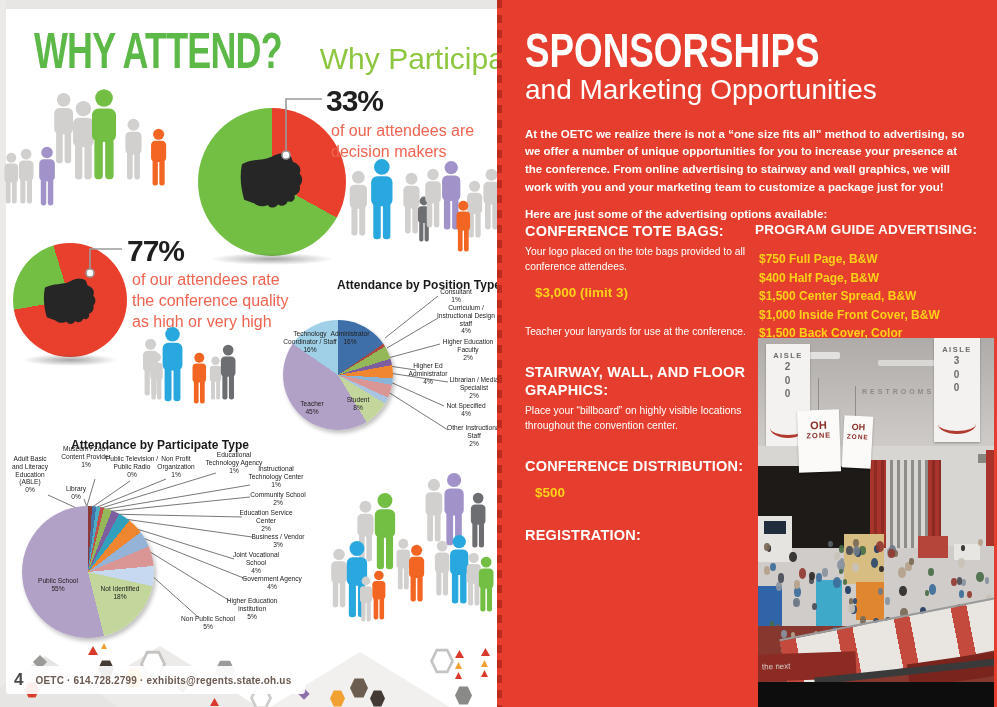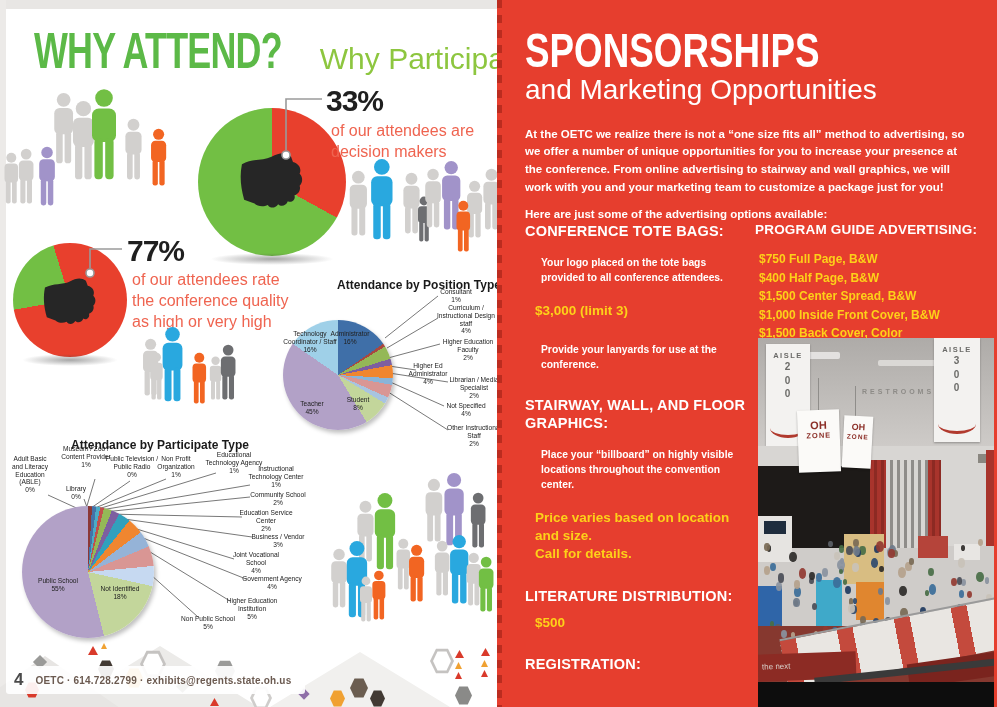--- a/index.html
+++ b/index.html
@@ -34,21 +34,21 @@
   .contact{font-size:10px;color:#6b5a50;font-weight:bold;letter-spacing:.2px;}
   
   .page-right{position:absolute;left:497px;top:0;width:500px;height:707px;background:#e63e2e;overflow:hidden;}
   .dashed-edge{position:absolute;left:0;top:0;width:5px;height:707px;background:repeating-linear-gradient(180deg,#bb2c1f 0 8px,#e63e2e 8px 15px);}
   .sp-title{position:absolute;left:28px;top:22px;font-size:46px;font-weight:bold;color:#fff;letter-spacing:0;transform:scaleX(.8) scaleY(1.05);transform-origin:left top;white-space:nowrap;}
   .sp-sub{position:absolute;left:28px;top:74px;font-size:28px;color:#fff;font-weight:normal;white-space:nowrap;}
   .sp-intro{position:absolute;left:28px;top:114px;width:452px;font-size:11.5px;font-weight:bold;color:#fff;line-height:1.55;}
   .sp-lead{position:absolute;left:28px;top:196px;width:452px;font-size:11.5px;font-weight:bold;color:#fff;}
   .col-left{position:absolute;left:28px;top:222px;width:230px;}
   .section h4{margin:0 0 5px 0;font-size:14.5px;color:#fff;letter-spacing:.2px;line-height:1.25;}
-  .section p{margin:16px;font-size:10.3px;color:#fff;line-height:1.45;font-weight:bold;}
+  .section p{margin:0;font-size:10.3px;color:#fff;line-height:1.45;font-weight:normal;}
   .price{margin:9px 0 0 10px;font-size:13.5px;font-weight:bold;color:#fdd119;line-height:1.35;}
   .section{margin-bottom:23px;}
   .col-right{position:absolute;left:258px;top:222px;width:239px;}
   .pg-head{font-size:13.5px;font-weight:bold;color:#fff;letter-spacing:.2px;}
   .pg-list{list-style:none;margin:13px 0 0 4px;padding:0;}
   .pg-list li{font-size:12px;font-weight:bold;color:#fdd119;line-height:1.55;}
   
   .photo{position:absolute;left:261px;top:338px;width:236px;height:344px;overflow:hidden;background:#cfccc9;}
   .blackbar{position:absolute;left:261px;top:682px;width:236px;height:25px;background:#0d0d0d;}
   .banner{position:absolute;background:#f3f2f0;box-shadow:0 1px 2px rgba(0,0,0,.3);text-align:center;color:#6b6b68;font-weight:bold;}
@@ -384,30 +384,28 @@
     <p class="sp-intro">At the OETC we realize there is not a “one size fits all” method to advertising, so we offer a number of unique opportunities for you to increase your presence at the conference. From online advertising to stairway and wall graphics, we will work with you and your marketing team to customize a package just for you!</p>
     <p class="sp-lead">Here are just some of the advertising options available:</p>
 
     <div class="col-left" id="sections-col">
         <div class="section">
           <h4>CONFERENCE TOTE BAGS:</h4>
           <p>Your logo placed on the tote bags provided to all conference attendees.</p>
           <div class="price" style="white-space: pre-line;">$3,000 (limit 3)</div>
         </div>
         <div class="section">
-          <p>Provide your lanyards for use at the conference.</p>
+          <p>Teacher your lanyards for use at the conference.</p>
         </div>
         <div class="section">
           <h4>STAIRWAY, WALL, AND FLOOR GRAPHICS:</h4>
           <p>Place your “billboard” on highly visible locations throughout the convention center.</p>
-          <div class="price" style="white-space: pre-line;">Price varies based on location and size.
-Call for details.</div>
         </div>
         <div class="section">
-          <h4>LITERATURE DISTRIBUTION:</h4>
+          <h4>CONFERENCE DISTRIBUTION:</h4>
           <div class="price" style="white-space: pre-line;">$500</div>
         </div>
         <div class="section">
           <h4>REGISTRATION:</h4>
         </div>
       </div>
 
     <div class="col-right">
       <div class="pg-head">PROGRAM GUIDE ADVERTISING:</div>
       <ul class="pg-list" id="pg-items">

